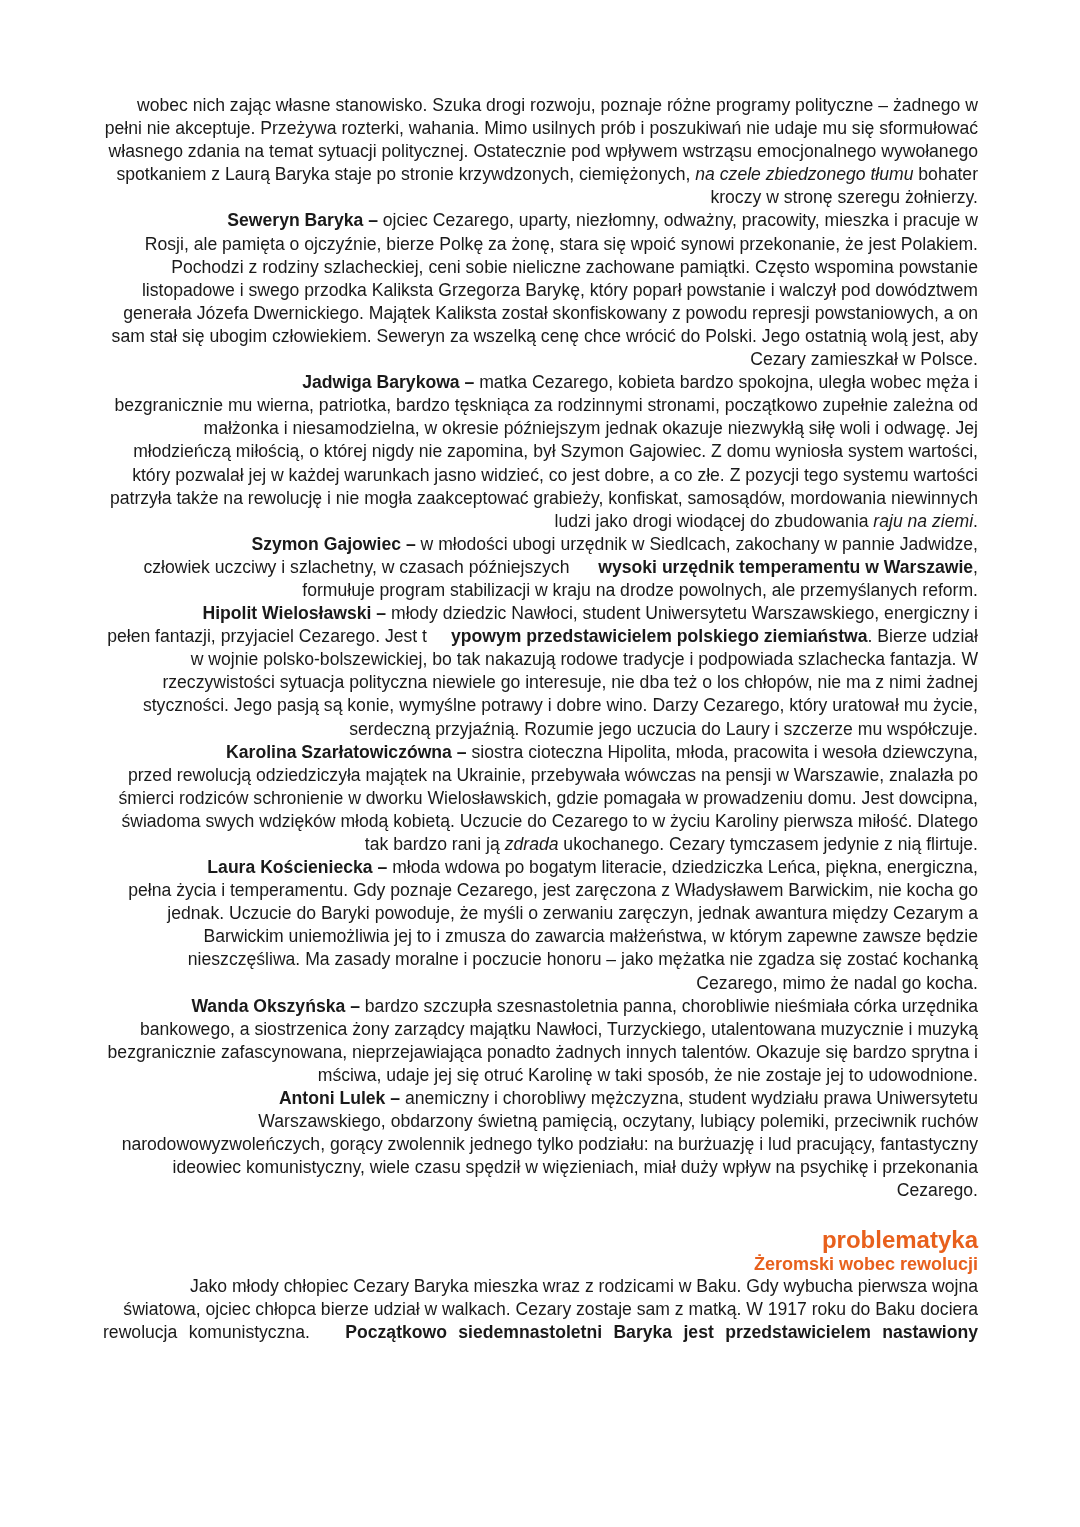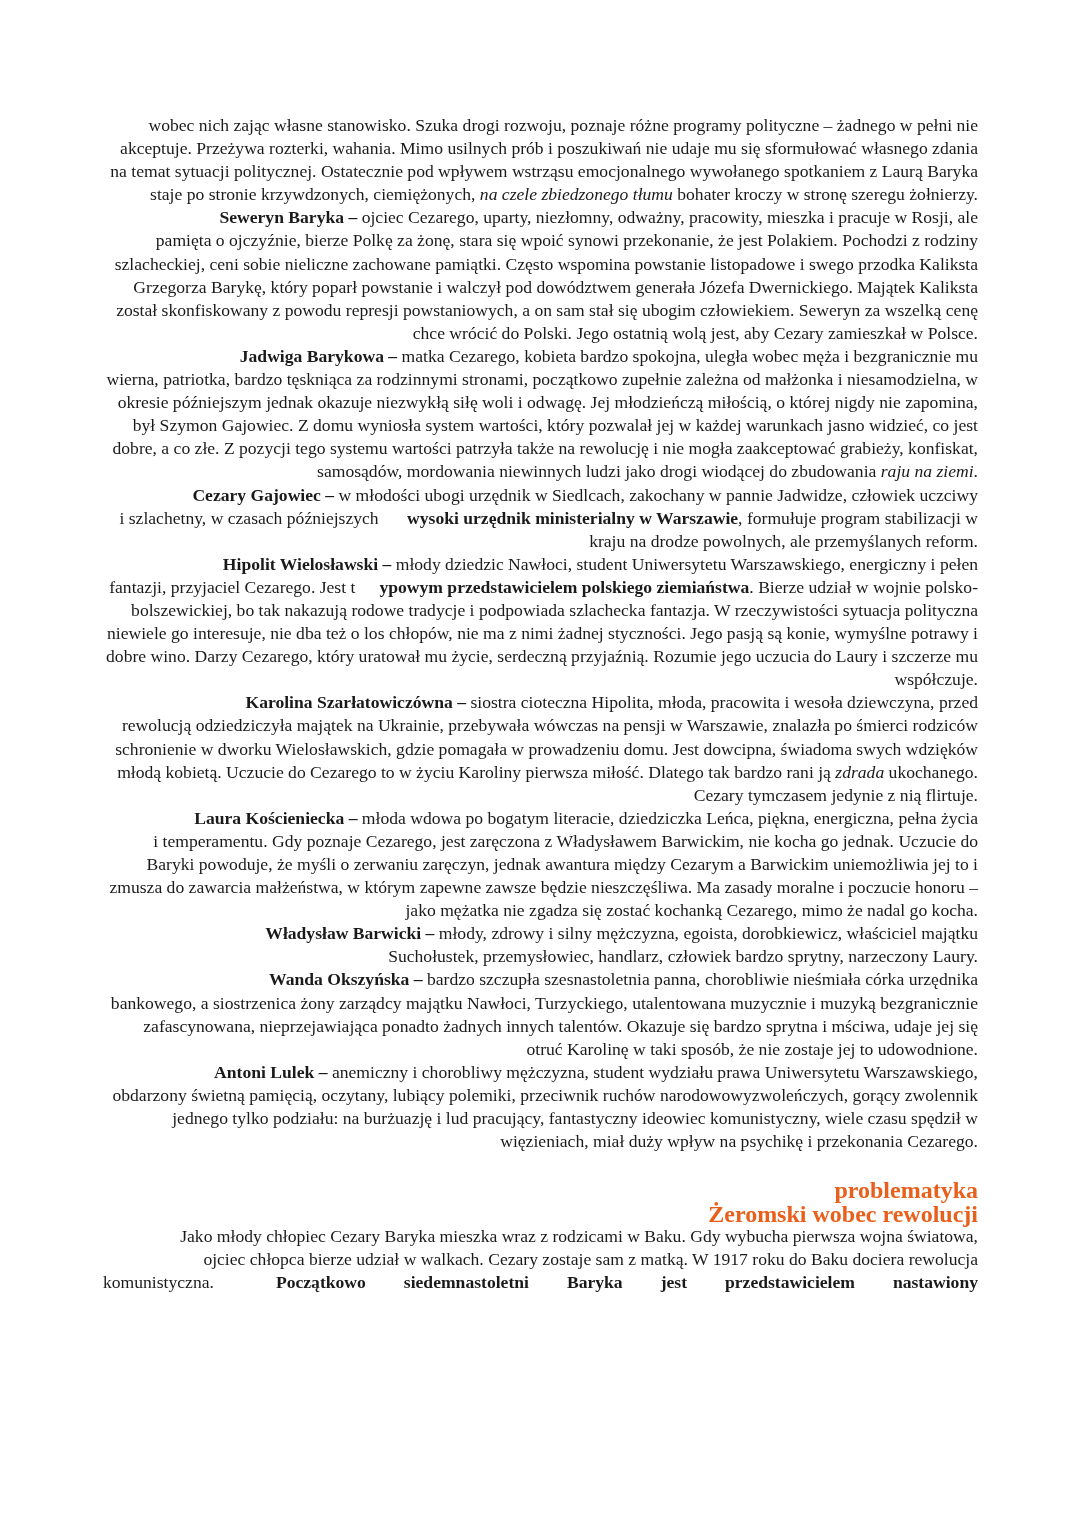--- a/index.html
+++ b/index.html
@@ -1,57 +1,56 @@
 <!DOCTYPE html>
 <html><head>
   <meta charset="utf-8">
   <style>
     html, body { margin: 0; padding: 0; background: #ffffff; }
     body { width: 1080px; height: 1527px; overflow: hidden; }
     .page {
-      position: absolute; left: 103px; top: 114px; width: 875px;
-      font-family: Liberation Serif, serif;
+      position: absolute; left: 103px; top: 94px; width: 875px;
+      font-family: Liberation Sans, sans-serif;
       font-size: 17.6px; line-height: 23.1px; color: #1a1a1a;
       text-align: justify;
     }
     .page p { margin: 0; text-align: right; }
     .indent { text-indent: 64px; }
     .b { font-weight: bold; margin-left: 24px; }
     .i { font-style: italic; }
     .h1 {
       text-align: center; color: #e8601c; font-weight: bold;
       font-size: 24px; line-height: 26px; margin-top: 24px !important;
     }
     .h2 {
       text-align: center; color: #e8601c; font-weight: bold;
-      font-size: 24px; line-height: 22px;
+      font-size: 18px; line-height: 22px;
     }
     .last-line-justify { text-align-last: justify; }
   </style>
 </head>
 <body>
 
 <div class="page">
 
   <p><span>wobec nich zając własne stanowisko. Szuka drogi rozwoju, poznaje różne programy polityczne – żadnego w pełni nie akceptuje. Przeżywa rozterki, wahania. Mimo usilnych prób i poszukiwań nie udaje mu się sformułować własnego zdania na temat sytuacji politycznej. Ostatecznie pod wpływem wstrząsu emocjonalnego wywołanego spotkaniem z Laurą Baryka staje po stronie krzywdzonych, ciemiężonych, </span><span class="i">na czele zbiedzonego tłumu</span><span> bohater kroczy w stronę szeregu żołnierzy.</span></p>
 
   <p class="indent"><span class="b">Seweryn Baryka –</span><span> ojciec Cezarego, uparty, niezłomny, odważny, pracowity, mieszka i pracuje w Rosji, ale pamięta o ojczyźnie, bierze Polkę za żonę, stara się wpoić synowi przekonanie, że jest Polakiem. Pochodzi z rodziny szlacheckiej, ceni sobie nieliczne zachowane pamiątki. Często wspomina powstanie listopadowe i swego przodka Kaliksta Grzegorza Barykę, który poparł powstanie i walczył pod dowództwem generała Józefa Dwernickiego. Majątek Kaliksta został skonfiskowany z powodu represji powstaniowych, a on sam stał się ubogim człowiekiem. Seweryn za wszelką cenę chce wrócić do Polski. Jego ostatnią wolą jest, aby Cezary zamieszkał w Polsce.</span></p>
 
   <p class="indent"><span class="b">Jadwiga Barykowa –</span><span> matka Cezarego, kobieta bardzo spokojna, uległa wobec męża i bezgranicznie mu wierna, patriotka, bardzo tęskniąca za rodzinnymi stronami, początkowo zupełnie zależna od małżonka i niesamodzielna, w okresie późniejszym jednak okazuje niezwykłą siłę woli i odwagę. Jej młodzieńczą miłością, o której nigdy nie zapomina, był Szymon Gajowiec. Z domu wyniosła system wartości, który pozwalał jej w każdej warunkach jasno widzieć, co jest dobre, a co złe. Z pozycji tego systemu wartości patrzyła także na rewolucję i nie mogła zaakceptować grabieży, konfiskat, samosądów, mordowania niewinnych ludzi jako drogi wiodącej do zbudowania </span><span class="i">raju na ziemi</span><span>.</span></p>
 
-  <p class="indent"><span class="b">Cezary Gajowiec –</span><span> w młodości ubogi urzędnik w Siedlcach, zakochany w pannie Jadwidze, człowiek uczciwy i szlachetny, w czasach późniejszych </span><span class="b">wysoki urzędnik ministerialny w Warszawie</span><span>, formułuje program stabilizacji w kraju na drodze powolnych, ale przemyślanych reform.</span></p>
+  <p class="indent"><span class="b">Szymon Gajowiec –</span><span> w młodości ubogi urzędnik w Siedlcach, zakochany w pannie Jadwidze, człowiek uczciwy i szlachetny, w czasach późniejszych </span><span class="b">wysoki urzędnik temperamentu w Warszawie</span><span>, formułuje program stabilizacji w kraju na drodze powolnych, ale przemyślanych reform.</span></p>
 
   <p class="indent"><span class="b">Hipolit Wielosławski –</span><span> młody dziedzic Nawłoci, student Uniwersytetu Warszawskiego, energiczny i pełen fantazji, przyjaciel Cezarego. Jest t</span><span class="b">ypowym przedstawicielem polskiego ziemiaństwa</span><span>. Bierze udział w wojnie polsko-bolszewickiej, bo tak nakazują rodowe tradycje i podpowiada szlachecka fantazja. W rzeczywistości sytuacja polityczna niewiele go interesuje, nie dba też o los chłopów, nie ma z nimi żadnej styczności. Jego pasją są konie, wymyślne potrawy i dobre wino. Darzy Cezarego, który uratował mu życie, serdeczną przyjaźnią. Rozumie jego uczucia do Laury i szczerze mu współczuje.</span></p>
 
 
   <p class="indent"><span class="b">Karolina Szarłatowiczówna –</span><span> siostra cioteczna Hipolita, młoda, pracowita i wesoła dziewczyna, przed rewolucją odziedziczyła majątek na Ukrainie, przebywała wówczas na pensji w Warszawie, znalazła po śmierci rodziców schronienie w dworku Wielosławskich, gdzie pomagała w prowadzeniu domu. Jest dowcipna, świadoma swych wdzięków młodą kobietą. Uczucie do Cezarego to w życiu Karoliny pierwsza miłość. Dlatego tak bardzo rani ją </span><span class="i">zdrada</span><span> ukochanego. Cezary tymczasem jedynie z nią flirtuje.</span></p>
 
   <p class="indent"><span class="b">Laura Kościeniecka –</span><span> młoda wdowa po bogatym literacie, dziedziczka Leńca, piękna, energiczna, pełna życia i temperamentu. Gdy poznaje Cezarego, jest zaręczona z Władysławem Barwickim, nie kocha go jednak. Uczucie do Baryki powoduje, że myśli o zerwaniu zaręczyn, jednak awantura między Cezarym a Barwickim uniemożliwia jej to i zmusza do zawarcia małżeństwa, w którym zapewne zawsze będzie nieszczęśliwa. Ma zasady moralne i poczucie honoru – jako mężatka nie zgadza się zostać kochanką Cezarego, mimo że nadal go kocha.</span></p>
 
-  <p class="indent"><span class="b">Władysław Barwicki –</span><span> młody, zdrowy i silny mężczyzna, egoista, dorobkiewicz, właściciel majątku Suchołustek, przemysłowiec, handlarz, człowiek bardzo sprytny, narzeczony Laury.</span></p>
 
   <p class="indent"><span class="b">Wanda Okszyńska –</span><span> bardzo szczupła szesnastoletnia panna, chorobliwie nieśmiała córka urzędnika bankowego, a siostrzenica żony zarządcy majątku Nawłoci, Turzyckiego, utalentowana muzycznie i muzyką bezgranicznie zafascynowana, nieprzejawiająca ponadto żadnych innych talentów. Okazuje się bardzo sprytna i mściwa, udaje jej się otruć Karolinę w taki sposób, że nie zostaje jej to udowodnione.</span></p>
 
   <p class="indent"><span class="b">Antoni Lulek –</span><span> anemiczny i chorobliwy mężczyzna, student wydziału prawa Uniwersytetu Warszawskiego, obdarzony świetną pamięcią, oczytany, lubiący polemiki, przeciwnik ruchów narodowowyzwoleńczych, gorący zwolennik jednego tylko podziału: na burżuazję i lud pracujący, fantastyczny ideowiec komunistyczny, wiele czasu spędził w więzieniach, miał duży wpływ na psychikę i przekonania Cezarego.</span></p>
 
   <p class="h1">problematyka</p>
   <p class="h2">Żeromski wobec rewolucji</p>
 
   <p class="indent last-line-justify"><span>Jako młody chłopiec Cezary Baryka mieszka wraz z rodzicami w Baku. Gdy wybucha pierwsza wojna światowa, ojciec chłopca bierze udział w walkach. Cezary zostaje sam z matką. W 1917 roku do Baku dociera rewolucja komunistyczna. </span><span class="b">Początkowo siedemnastoletni Baryka jest przedstawicielem nastawiony</span></p>
 

